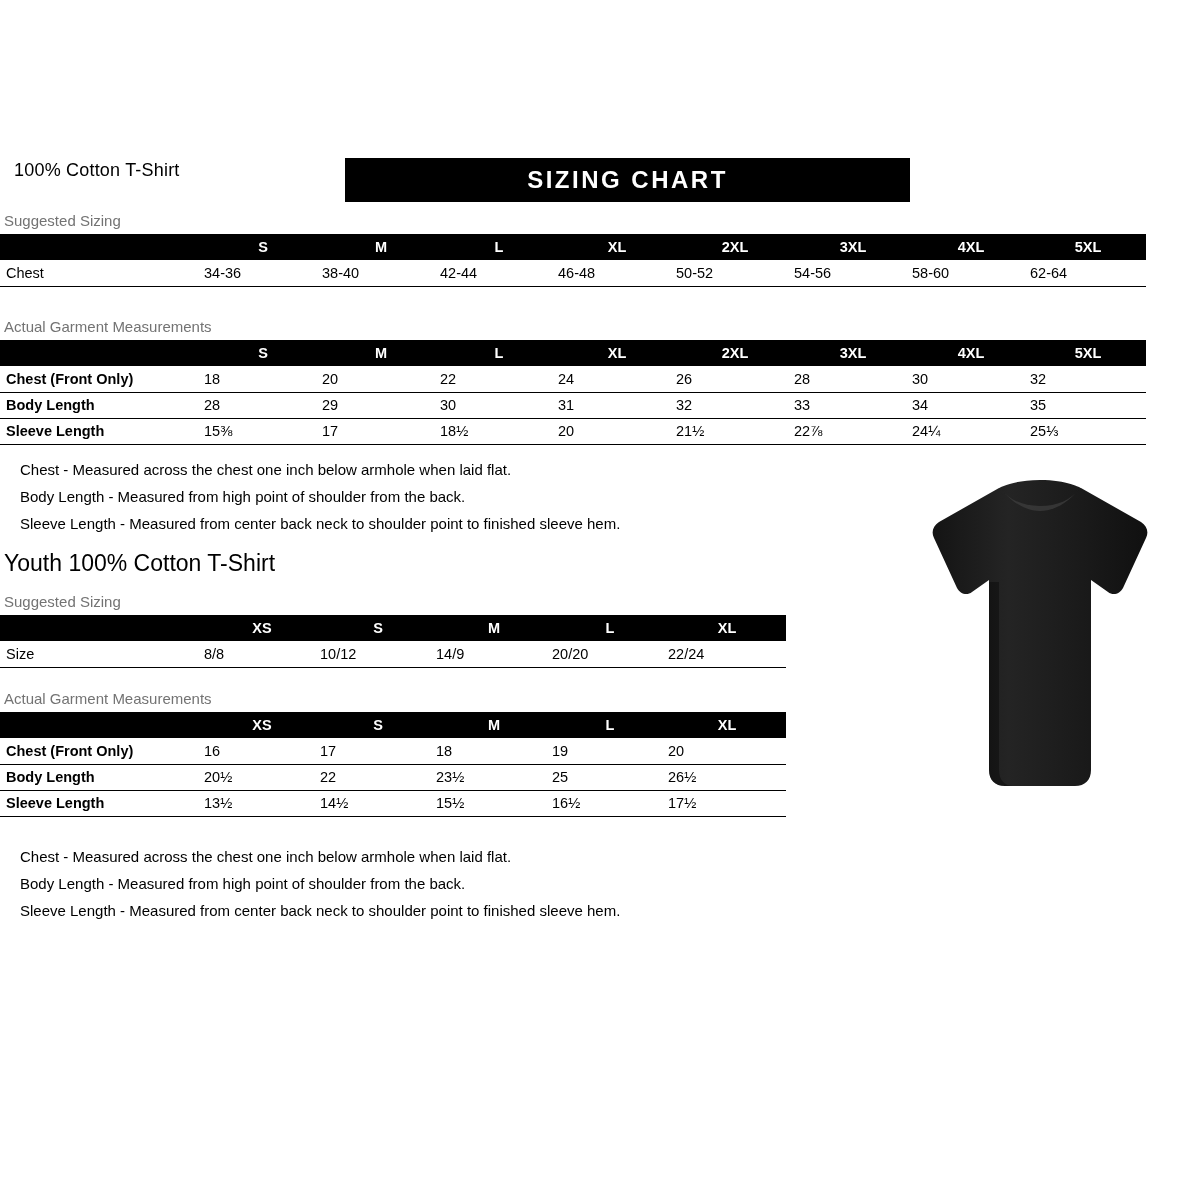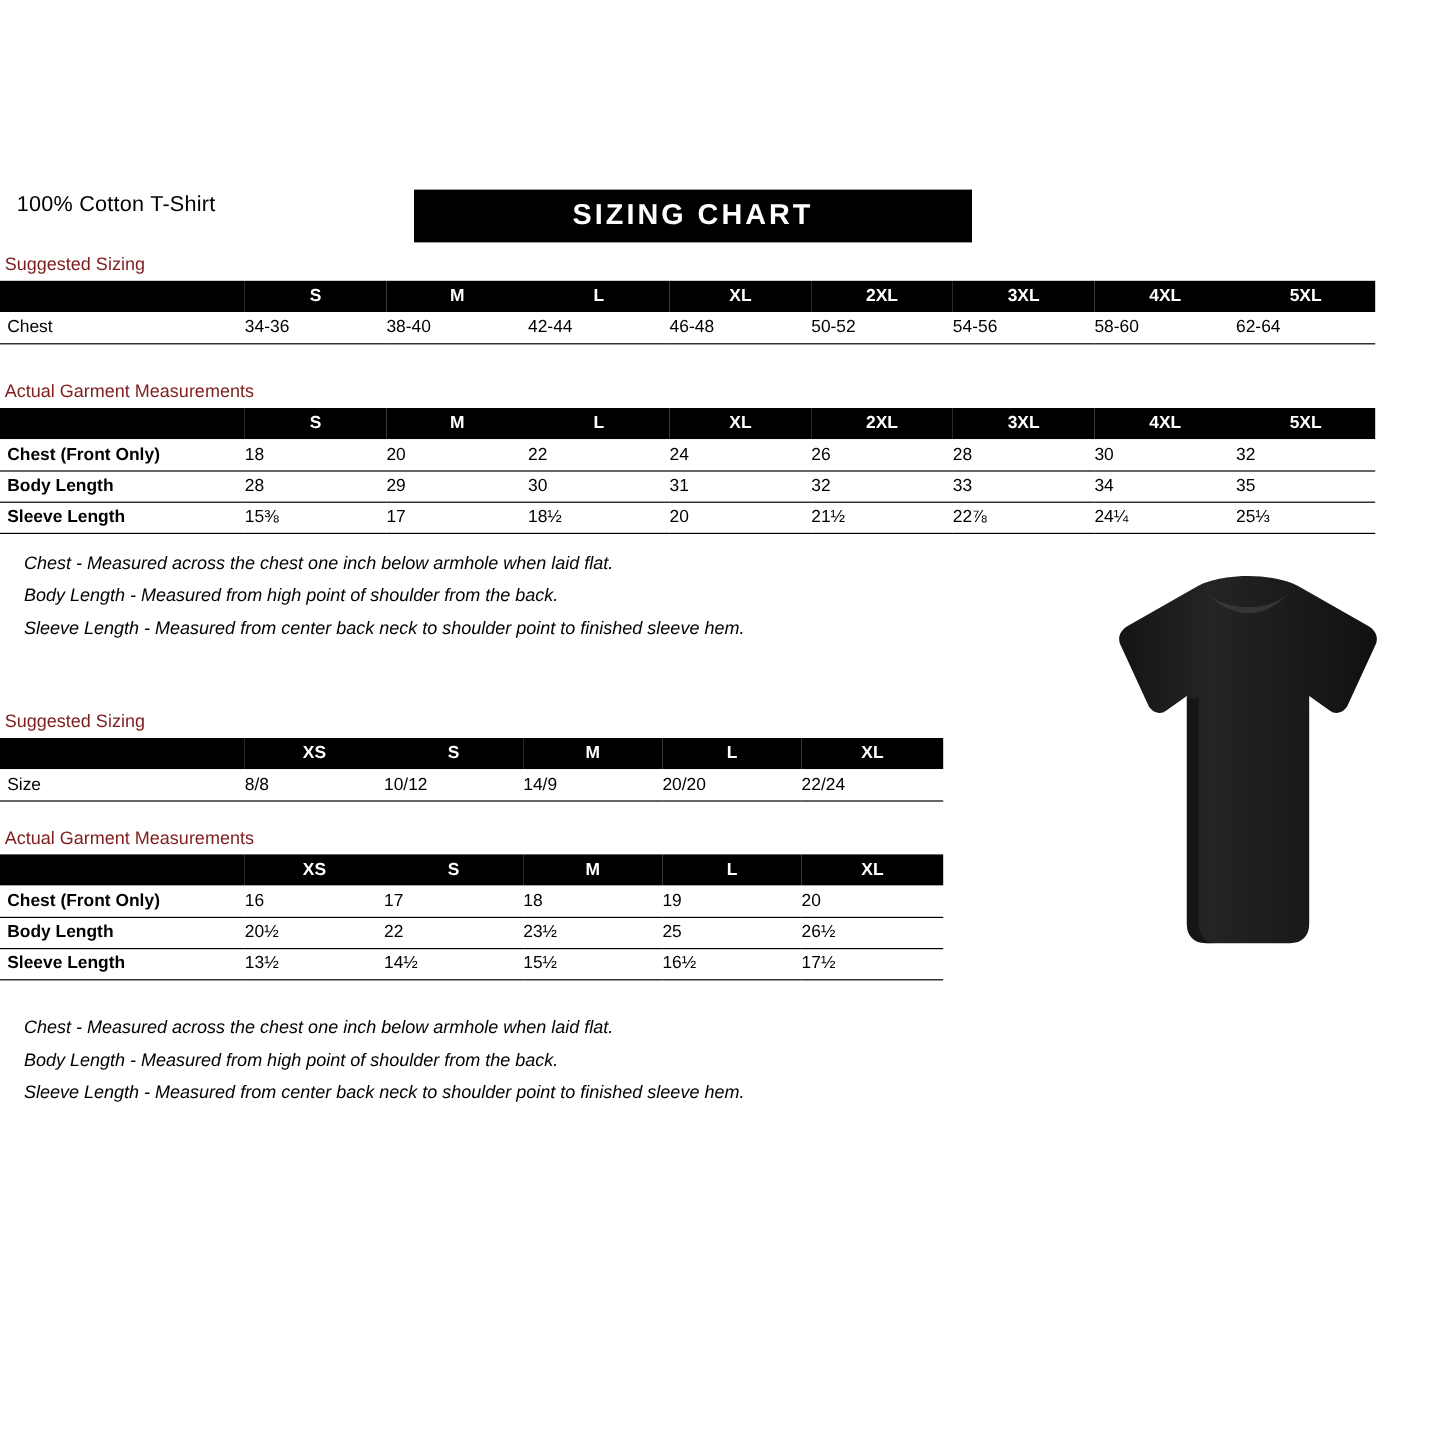--- a/index.html
+++ b/index.html
@@ -17,31 +17,31 @@
   
   .headline-row {
     position:absolute; left:10px; top:160px; width:900px; height:42px;
   }
   .adult-title {
     position:absolute; left:4px; top:0px;
     font-size:18px; font-weight:400; letter-spacing:0.2px;
     white-space:nowrap;
   }
   .sizing-chart-band {
-    position:absolute; left:335px; top:-2px; width:465px; height:44px;
+    position:absolute; left:335px; top:-2px; width:565px; height:44px;
     background:#000000;
   }
   .sizing-chart-band span {
     position:absolute; left:0; right:0; top:8px;
     text-align:center; color:#ffffff;
     font-size:24px; font-weight:bold; letter-spacing:2.5px;
   }
 
   .small-label {
-    font-size:15px; font-weight:400; color:#7f1d1d;
+    font-size:15px; font-weight:400; color:#737373;
   }
 
   
   table.sz {
     border-collapse:collapse;
     table-layout:fixed;
     font-size:14.5px;
   }
   table.sz thead th {
     background:#000000; color:#ffffff;
@@ -66,21 +66,21 @@
   .tbl-adult-suggest table { width:100%; }
   .tbl-adult-suggest tbody td { border-bottom:none; }
 
   .lbl-adult-suggest { position:absolute; left:4px; top:212px; }
   .lbl-adult-actual  { position:absolute; left:4px; top:318px; }
 
   .tbl-adult-actual { position:absolute; left:0px; top:340px; width:1146px; }
   .tbl-adult-actual table { width:100%; }
 
   
-  .notes { position:absolute; font-size:15px; line-height:27px;font-style:italic; }
+  .notes { position:absolute; font-size:15px; line-height:27px; }
   .notes-adult { left:20px; top:456px; }
   .notes-youth { left:20px; top:843px; }
 
   
   .youth-title {
     position:absolute; left:4px; top:550px;
     font-size:23px; font-weight:400;
   }
   .lbl-youth-suggest { position:absolute; left:4px; top:593px; }
   .lbl-youth-actual  { position:absolute; left:4px; top:690px; }
@@ -218,20 +218,21 @@
       </tbody>
     </table>
   </div>
 
   <div class="notes notes-adult">
     <div>Chest - Measured across the chest one inch below armhole when laid flat.</div>
     <div>Body Length - Measured from high point of shoulder from the back.</div>
     <div>Sleeve Length - Measured from center back neck to shoulder point to finished sleeve hem.</div>
   </div>
 
+  <div class="youth-title">Youth 100% Cotton T-Shirt</div>
 
   <div class="small-label lbl-youth-suggest">Suggested Sizing</div>
 
   <div class="tbl-youth-suggest">
     <table class="sz light">
       <colgroup>
         <col style="width:204px">
         <col style="width:116px">
           <col style="width:116px">
           <col style="width:116px">

